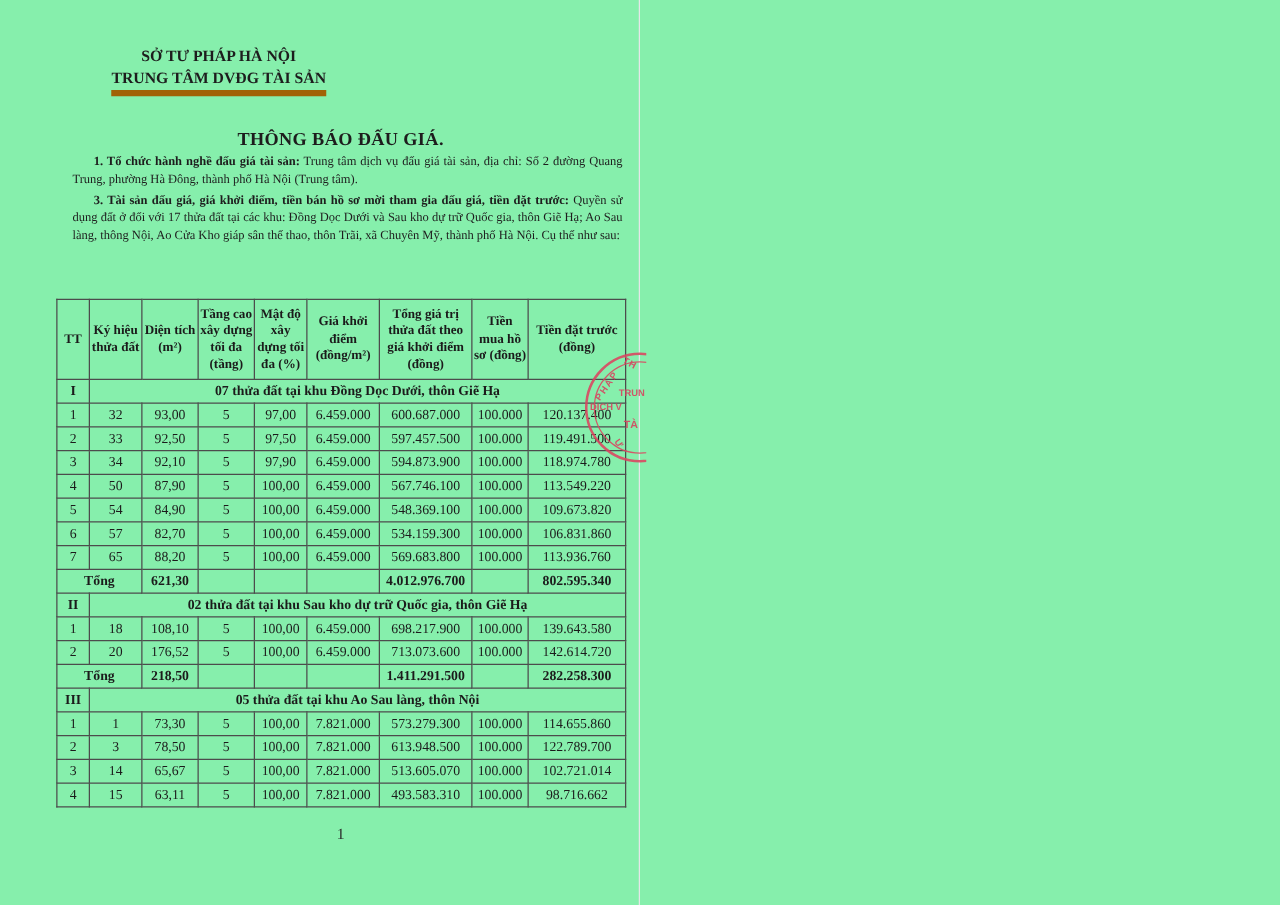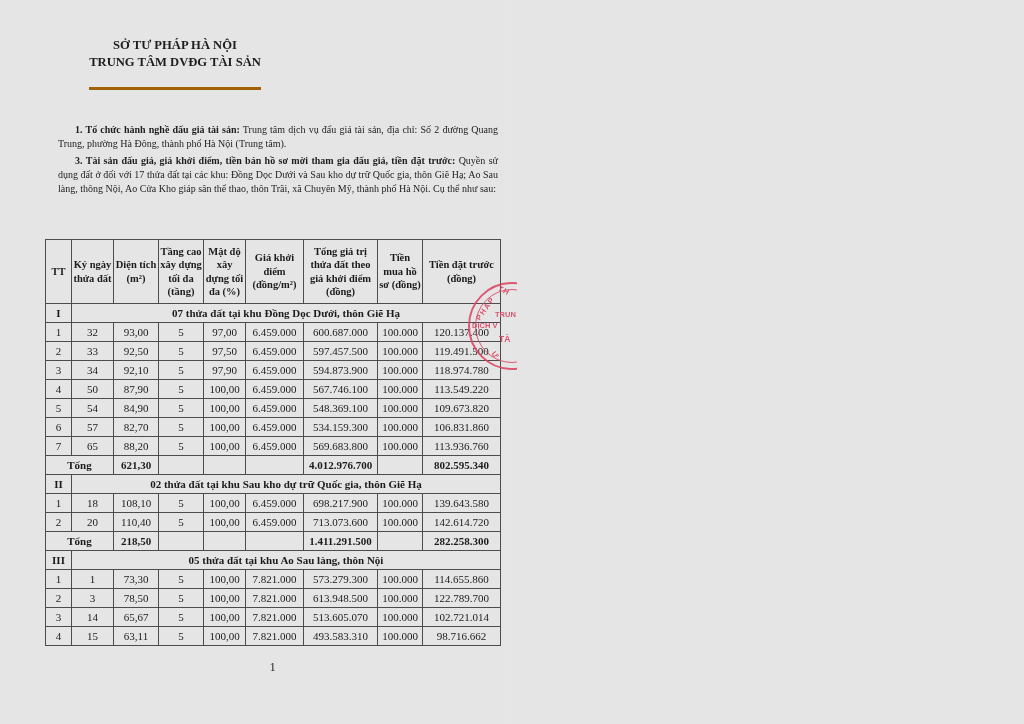--- a/index.html
+++ b/index.html
@@ -1,36 +1,36 @@
 <!DOCTYPE html>
 <html><head>
 <meta charset="utf-8">
 <style>
   * { margin:0; padding:0; box-sizing:border-box; }
   html,body { background:#ffffff; }
   .screen {
     position:relative; width:1024px; height:724px;
-    background:#e5e5e5; overflow:hidden;
+    background:#86efac; overflow:hidden;
     font-family:"Liberation Serif", serif; color:#1d1d1d;
   }
   .page-edge-line {
     position:absolute; left:511px; top:0; width:1px; height:724px;
     background:#e4e7e7;
   }
   
   .lh-left {
     position:absolute; left:68px; top:37px; width:214px;
     text-align:center; font-weight:bold; font-size:12.6px; line-height:17px;
   }
   .lh-left .l3 { font-size:12px; }
   .lh-right {
     position:absolute; left:244px; top:39px; width:252px;
     text-align:center; font-weight:bold; font-size:12.6px; line-height:16px;
   }
-  .u-span { display:inline-block; border-bottom:3px solid #a16207; padding-bottom:16px; }
+  .u-span { display:inline-block; border-bottom:5px solid #a16207; padding-bottom:1px; }
   .date-line {
     margin-top:14px; font-weight:normal; font-style:italic; font-size:12.2px;
     transform:translateX(26px);
   }
   
   .doc-title {
     position:absolute; left:45px; top:104px; width:455px;
     text-align:center; font-weight:bold; font-size:14.6px; letter-spacing:.3px;
   }
   .body-text {
@@ -92,20 +92,21 @@
 <div class="screen">
 
   <div class="page-edge-line"></div>
 
   <div class="lh-left">
     <div>SỞ TƯ  PHÁP HÀ NỘI</div>
     <div><span class="u-span">TRUNG TÂM DVĐG TÀI SẢN</span></div>
   </div>
 
 
+  <div class="doc-title">THÔNG BÁO ĐẤU GIÁ.</div>
 
   <div class="body-text">
     <p><span class="lead">1. Tổ chức hành nghề đấu giá tài sản:</span><span> Trung tâm dịch vụ đấu giá tài sản, địa chỉ: Số 2 đường Quang Trung, phường Hà Đông, thành phố Hà Nội (Trung tâm).</span></p>
     <p><span class="lead">3. Tài sản đấu giá, giá khởi điểm, tiền bán hồ sơ mời tham gia đấu giá, tiền đặt trước:</span><span> Quyền sử dụng đất ở đối với 17 thửa đất tại các khu: Đồng Dọc Dưới và Sau kho dự trữ Quốc gia, thôn  Giẽ Hạ; Ao Sau làng, thông Nội, Ao Cửa Kho giáp sân thể thao, thôn Trãi, xã Chuyên Mỹ, thành phố Hà Nội. Cụ thể như sau:</span></p>
   </div>
 
   <table class="plots">
     <colgroup>
       <col style="width:26px">
         <col style="width:42px">
@@ -113,21 +114,21 @@
       <col style="width:45px">
         <col style="width:42px">
         <col style="width:58px">
       <col style="width:74px">
         <col style="width:45px">
         <col style="width:78px">
     </colgroup>
     <thead>
       <tr>
         <th>TT</th>
-        <th>Ký ngày thửa đất</th>
+        <th>Ký hiệu thửa đất</th>
         <th>Diện tích (m²)</th>
         <th>Tầng cao xây dựng tối đa (tầng)</th>
         <th>Mật độ xây dựng tối đa (%)</th>
         <th>Giá khởi điểm (đồng/m²)</th>
         <th>Tổng giá trị thửa đất theo giá khởi điểm (đồng)</th>
         <th>Tiền mua hồ sơ (đồng)</th>
         <th>Tiền đặt trước (đồng)</th>
       </tr>
     </thead>
     <tbody id="plots-body">
@@ -233,21 +234,21 @@
           <td colspan="1">5</td>
           <td colspan="1">100,00</td>
           <td colspan="1">6.459.000</td>
           <td class="num" colspan="1">698.217.900</td>
           <td colspan="1">100.000</td>
           <td class="num" colspan="1">139.643.580</td>
         </tr>
         <tr>
           <td colspan="1">2</td>
           <td colspan="1">20</td>
-          <td colspan="1">110,40</td>
+          <td colspan="1">176,52</td>
           <td colspan="1">5</td>
           <td colspan="1">100,00</td>
           <td colspan="1">6.459.000</td>
           <td class="num" colspan="1">713.073.600</td>
           <td colspan="1">100.000</td>
           <td class="num" colspan="1">142.614.720</td>
         </tr>
         <tr class="total-row">
           <td colspan="2">Tổng</td>
           <td colspan="1">218,50</td>

